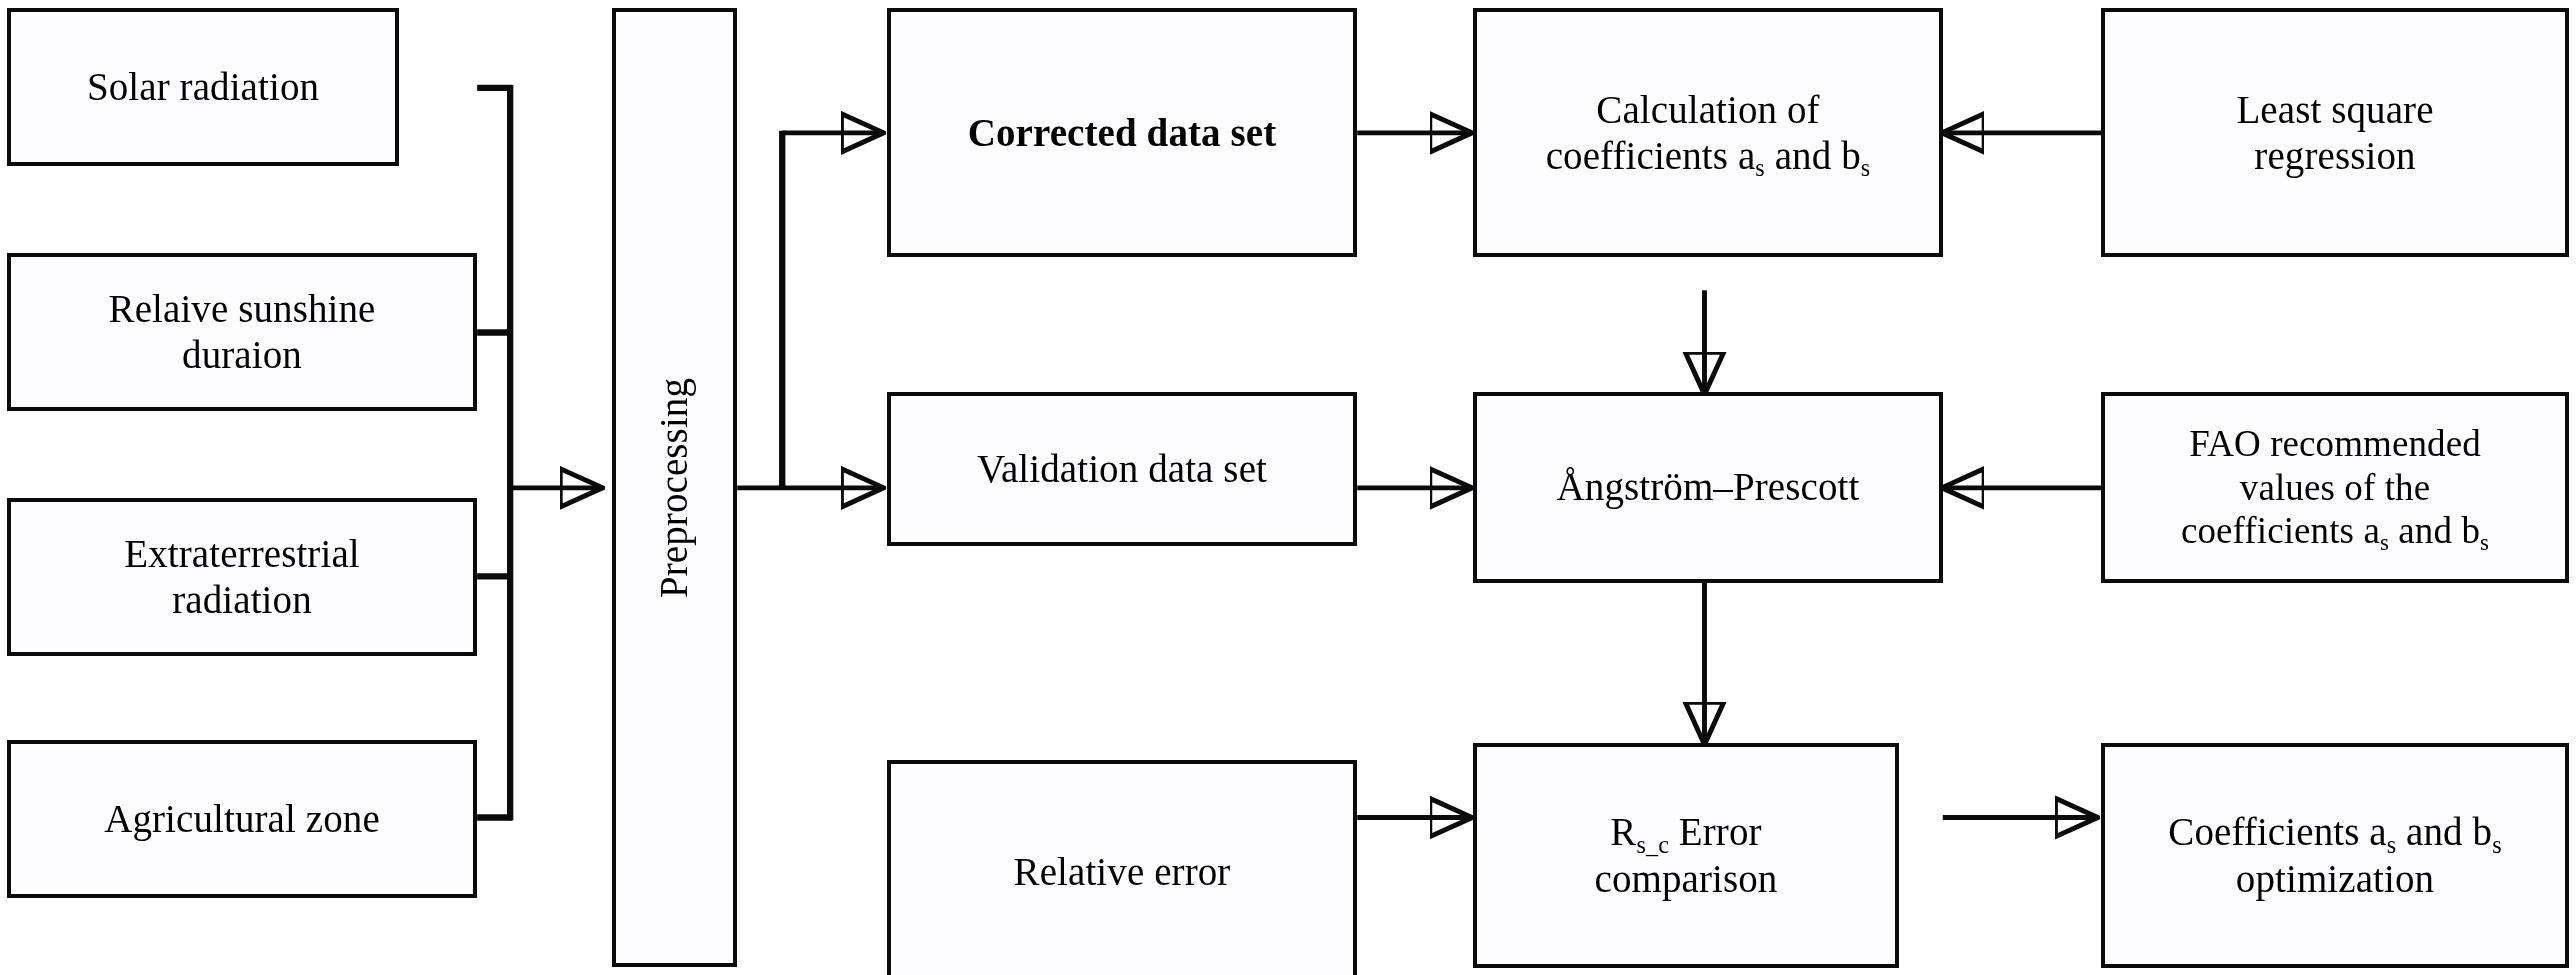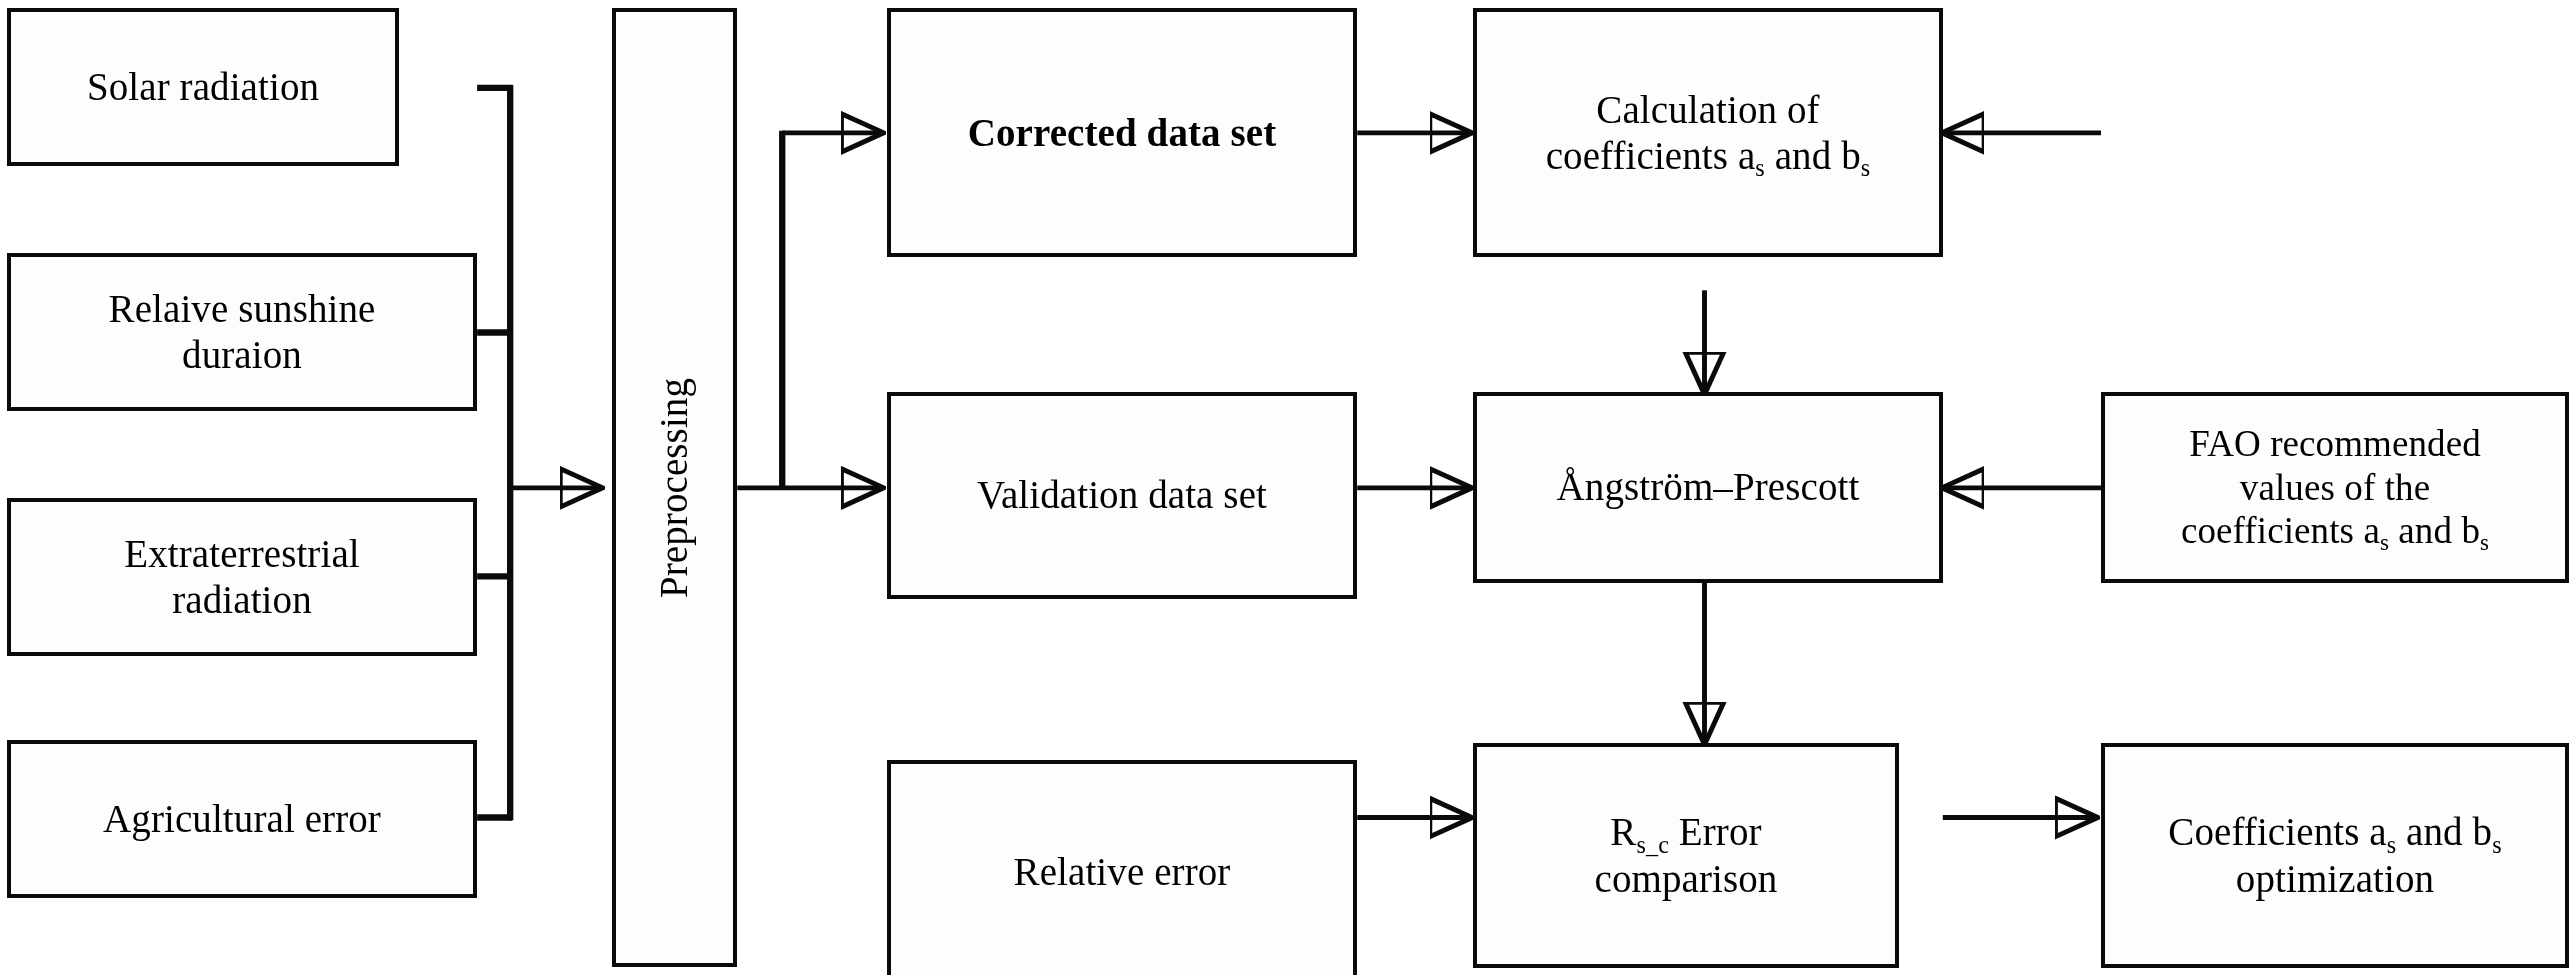--- a/index.html
+++ b/index.html
@@ -131,32 +131,32 @@
   </div>
 
   <div class="node" style="left:7px; top:498px; width:470px; height:158px;">
     <span class="label">
       <span>Extraterrestrial</span><br>
       <span>radiation</span>
     </span>
   </div>
 
   <div class="node" style="left:7px; top:740px; width:470px; height:158px;">
-    <span class="label">Agricultural error</span>
+    <span class="label">Agricultural zone</span>
   </div>
 
   <div class="node vertical" style="left:612px; top:8.4px; width:125px; height:959px;">
     <span class="label">Preprocessing</span>
   </div>
 
   <div class="node" style="left:887px; top:8.4px; width:470px; height:249px;font-weight:bold;">
     <span class="label">Corrected data set</span>
   </div>
 
-  <div class="node" style="left:887px; top:392px; width:470px; height:207px;">
+  <div class="node" style="left:887px; top:392px; width:470px; height:154px;">
     <span class="label">Validation data set</span>
   </div>
 
   <div class="node" style="left:887px; top:760px; width:470px; height:225px;">
     <span class="label">Relative error</span>
   </div>
 
   <div class="node" style="left:1473px; top:8.4px; width:470px; height:249px;">
     <span class="label">
       <span>Calculation of</span><br>
@@ -168,20 +168,26 @@
     <span class="label">Ångström–Prescott</span>
   </div>
 
   <div class="node" style="left:1473px; top:743px; width:426px; height:225px;">
     <span class="label">
       <span><span>R</span><sub>s_c</sub><span> Error</span></span><br>
       <span>comparison</span>
     </span>
   </div>
 
+  <div class="node" style="left:2101px; top:8.4px; width:468px; height:249px;">
+    <span class="label">
+      <span>Least square</span><br>
+      <span>regression</span>
+    </span>
+  </div>
 
   <div class="node" style="left:2101px; top:392px; width:468px; height:191px; font-size:37px;">
     <span class="label">
       <span>FAO recommended</span><br>
       <span>values of the</span><br>
       <span><span>coefficients a</span><sub>s</sub><span> and b</span><sub>s</sub></span>
     </span>
   </div>
 
   <div class="node" style="left:2101px; top:743px; width:468px; height:225px;">

